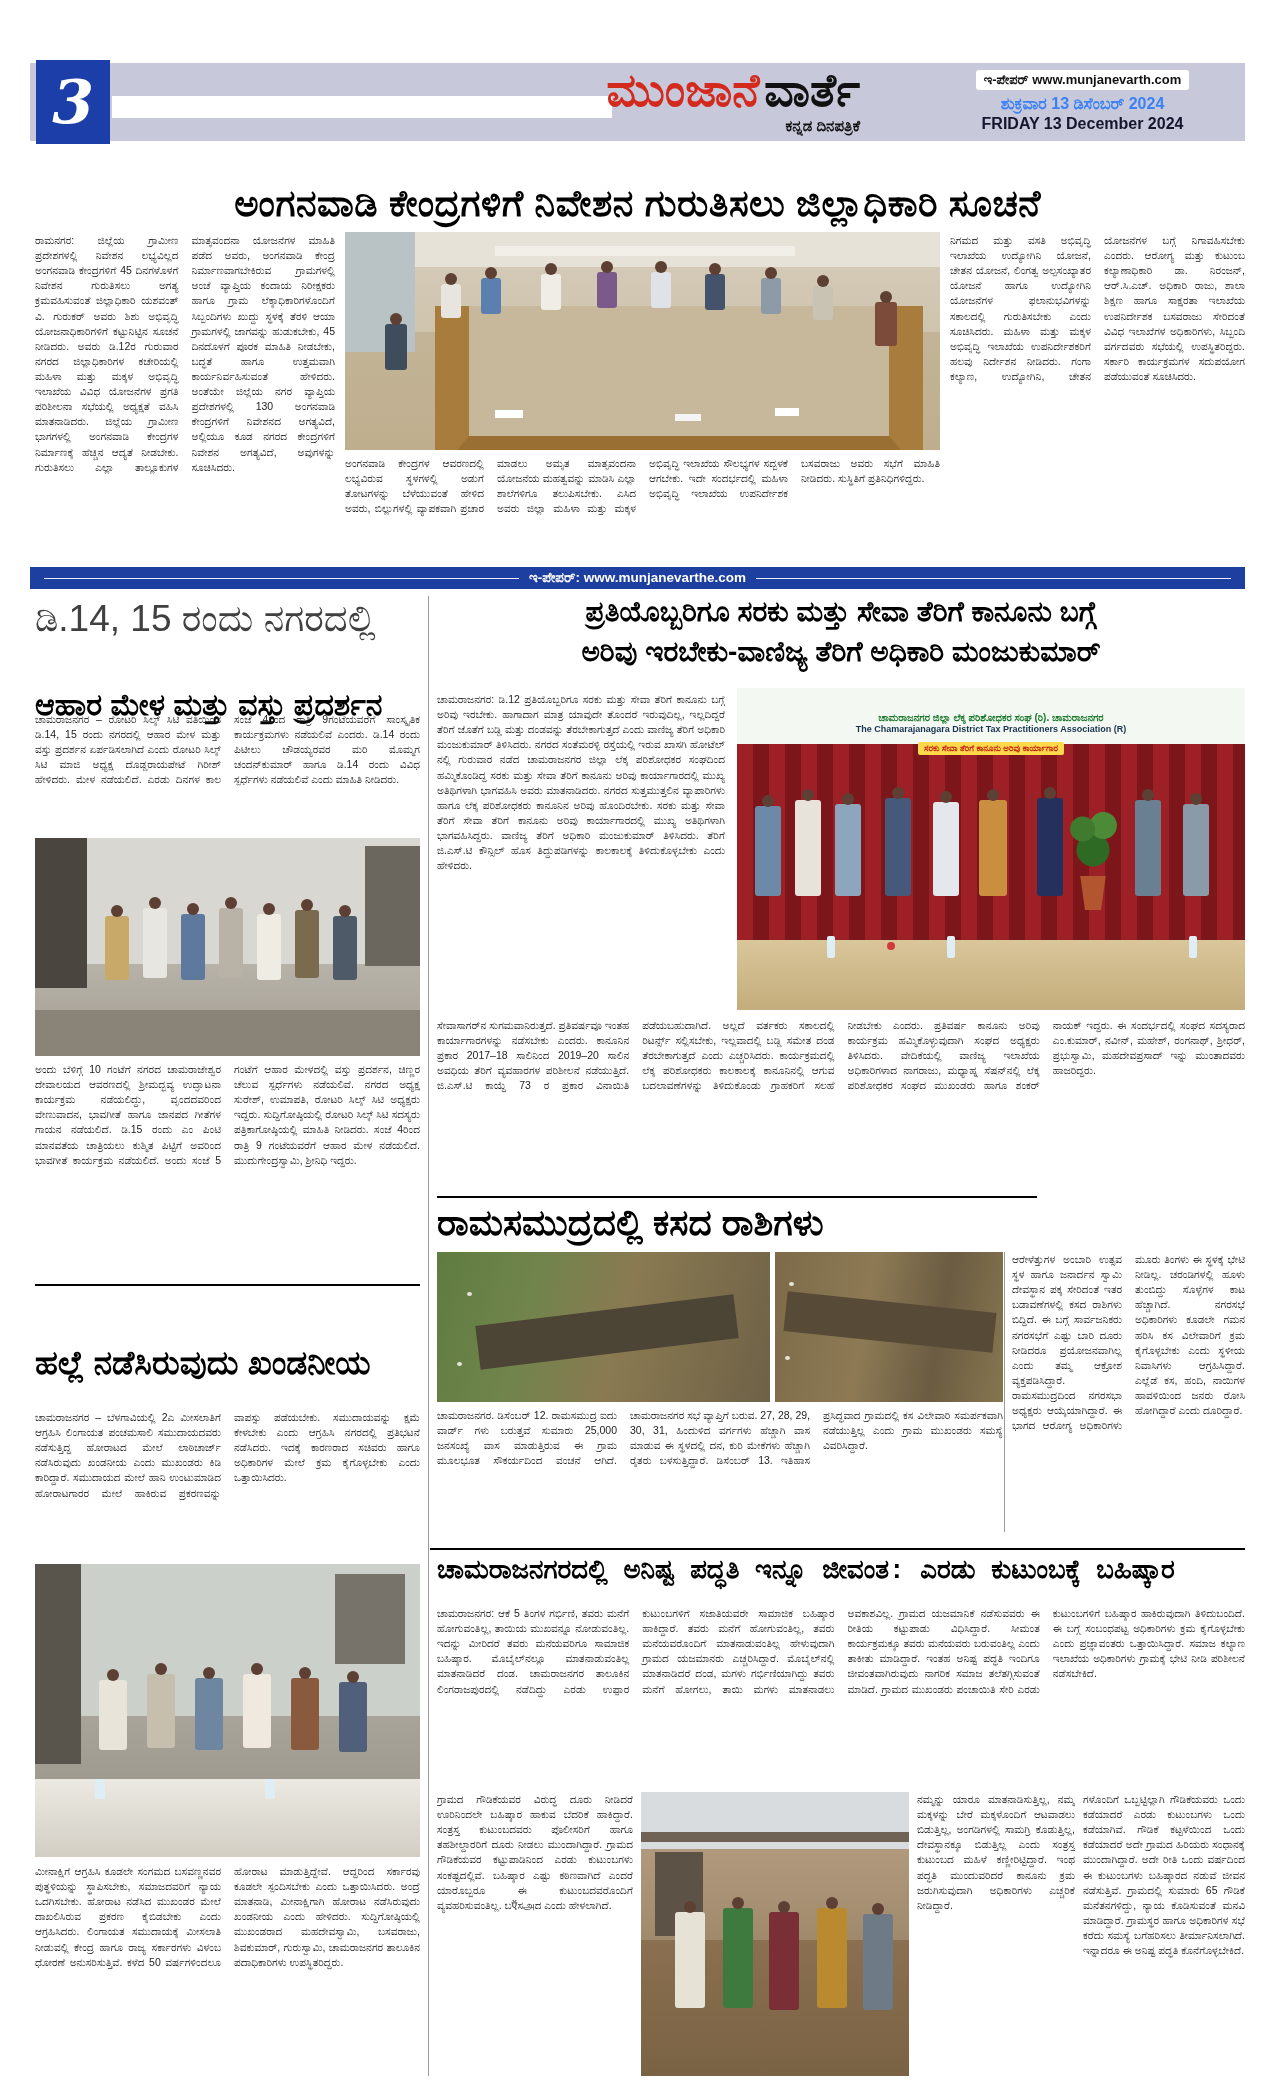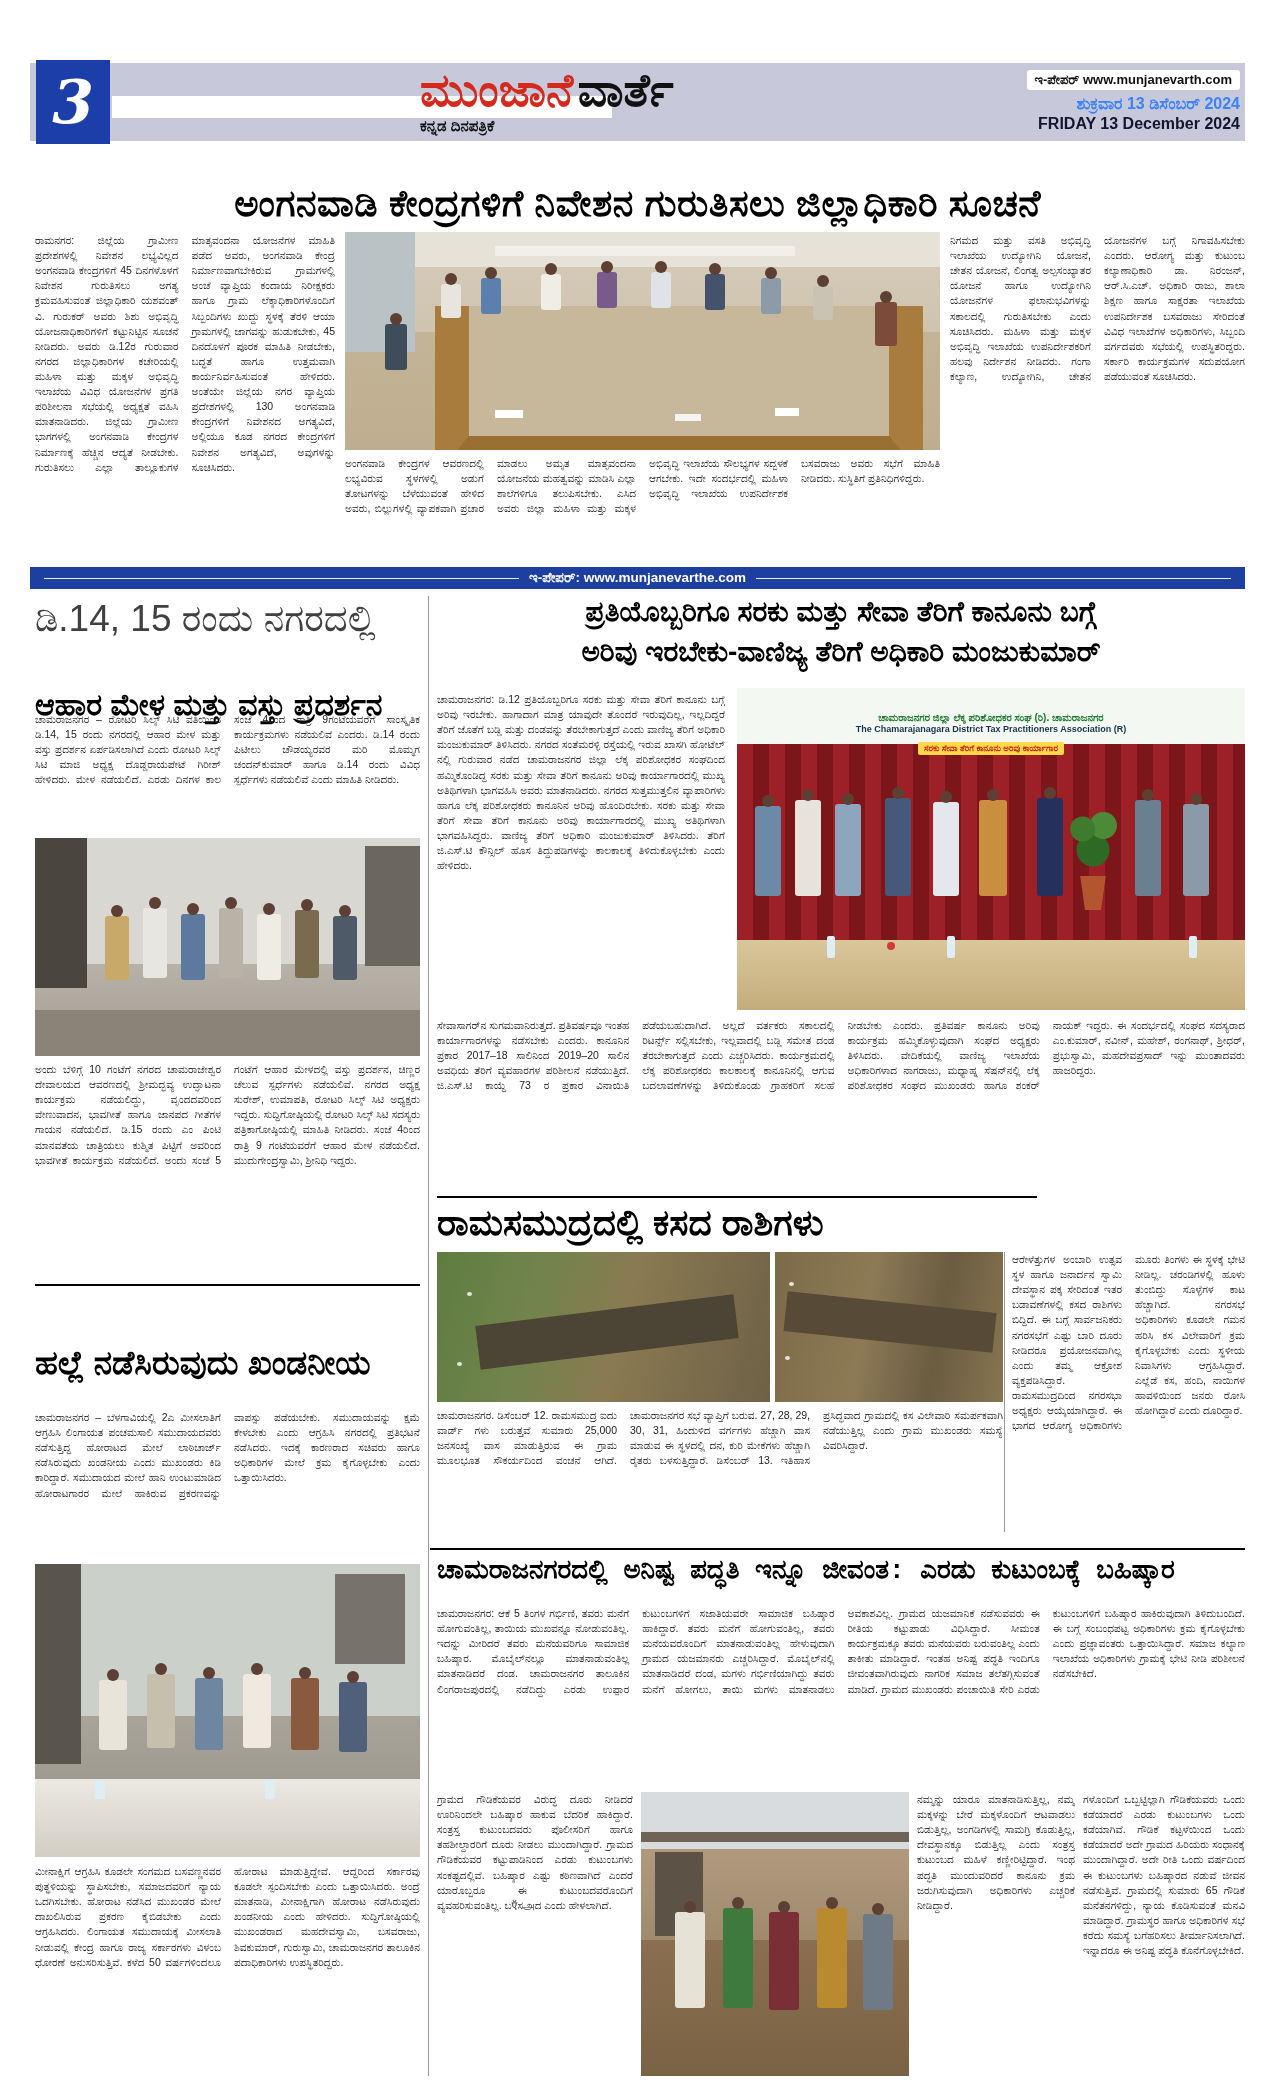--- a/index.html
+++ b/index.html
@@ -4,21 +4,21 @@
 <style>
   html,body{margin:0;padding:0;background:#e9e9e9;}
   .page{position:relative;width:1275px;height:2100px;background:#ffffff;margin:0 auto;
         font-family:"Liberation Sans","DejaVu Sans",sans-serif;color:#1c1c1c;overflow:hidden;}
   .abs{position:absolute;}
   
   .band{background:#c7c8da;}
   .numbox{background:#1c3ea8;color:#fff;display:flex;align-items:center;justify-content:center;
           font-family:"DejaVu Serif",serif;font-style:italic;font-weight:bold;font-size:60px;}
   .whitestrip{background:#ffffff;}
-  .mast{text-align:left;line-height:1.05;}
+  .mast{text-align:right;line-height:1.05;}
   .mast .red{color:#d42a1e;font-weight:bold;font-size:46px;}
   .mast .blk{color:#111;font-weight:bold;font-size:46px;}
   .tagline{font-size:15px;font-weight:bold;color:#111;margin-top:4px;}
   .hdr-right{text-align:center;}
   .epill{background:#fff;border-radius:3px;padding:2px 8px;font-size:13px;font-weight:bold;color:#111;display:inline-block;}
   .kdate{color:#3b82f6;font-weight:bold;font-size:16px;margin-top:5px;}
   .edate{color:#15152e;font-weight:bold;font-size:16px;margin-top:2px;}
   
   .h-main{font-weight:bold;font-size:37px;color:#000;letter-spacing:0.5px;white-space:nowrap;}
   .h1a{font-weight:normal;font-size:37px;color:#404040;}
@@ -62,21 +62,21 @@
   <div class="abs numbox" style="left:36px;top:60px;width:74px;height:84px;">
     <span>3</span>
   </div>
   <div class="abs mast" style="left:420px;top:66px;width:440px;">
     <div>
       <span class="red">ಮುಂಜಾನೆ</span>
       <span class="blk">ವಾರ್ತೆ</span>
     </div>
     <div class="tagline">ಕನ್ನಡ ದಿನಪತ್ರಿಕೆ</div>
   </div>
-  <div class="abs hdr-right" style="left:925px;top:70px;width:315px;text-align:right;">
+  <div class="abs hdr-right" style="left:925px;top:70px;width:315px;">
     <div class="epill">
       <span>ಇ-ಪೇಪರ್</span>
       <span>www.munjanevarth.com</span>
     </div>
     <div class="kdate">ಶುಕ್ರವಾರ 13 ಡಿಸೆಂಬರ್ 2024</div>
     <div class="edate">FRIDAY 13 December 2024</div>
   </div>
 
   <div class="abs h-main" style="left:35px;top:183px;width:1205px;text-align:center;">ಅಂಗನವಾಡಿ ಕೇಂದ್ರಗಳಿಗೆ ನಿವೇಶನ ಗುರುತಿಸಲು ಜಿಲ್ಲಾಧಿಕಾರಿ ಸೂಚನೆ</div>
 

